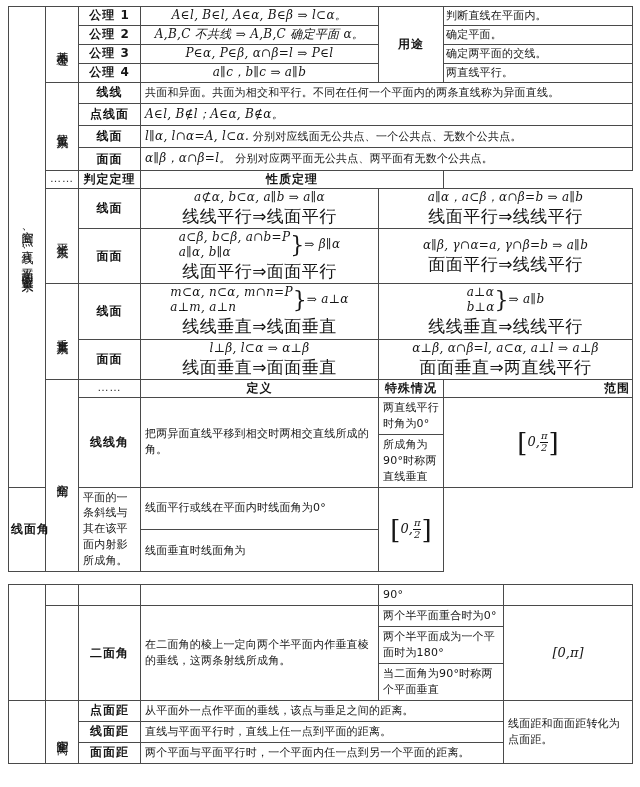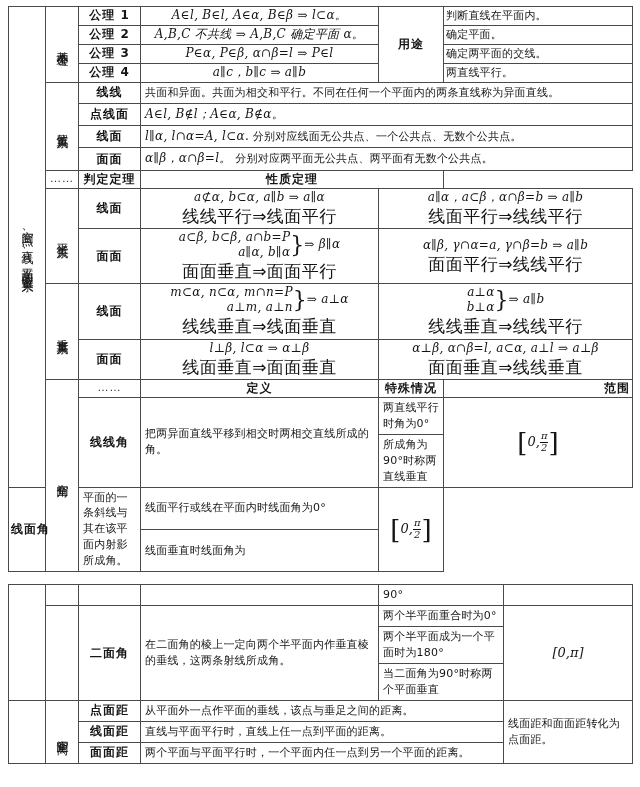--- a/index.html
+++ b/index.html
@@ -38,21 +38,21 @@
     font-family:"DejaVu Serif","Liberation Serif",serif;
     font-style:italic;
     font-size:12px;
     letter-spacing:.3px;
     white-space:nowrap;
   }
   .sub{font-size:17px;letter-spacing:.5px;display:block;margin-top:1px;}
   .txt{font-size:11px;line-height:1.45;text-align:left;padding:2px 4px;letter-spacing:.2px;}
   .txtc{font-size:11px;line-height:1.45;text-align:left;letter-spacing:.2px;}
   .dots{font-size:11px;letter-spacing:1px;color:#333;}
-  .stack{display:inline-block;text-align:right;vertical-align:middle;}
+  .stack{display:inline-block;text-align:left;vertical-align:middle;}
   .stack>div{white-space:nowrap;}
   .bigbr{font-size:22px;font-family:"DejaVu Serif",serif;font-style:normal;vertical-align:middle;}
   .frac{display:inline-block;vertical-align:middle;text-align:center;font-size:10px;line-height:1.05;}
   .frac .n{display:block;border-bottom:1px solid #111;padding:0 1px;}
   .frac .d{display:block;padding:0 1px;}
   .intv{font-family:"DejaVu Serif","Liberation Serif",serif;font-style:italic;font-size:13px;}
   .brk{font-size:26px;font-style:normal;vertical-align:middle;line-height:0;}
 </style>
 </head>
 <body>
@@ -161,21 +161,21 @@
         </td>
       </tr>
 
       <tr>
         <td class="lbl">面面</td>
         <td>
           <span class="stack math">
             <div>a⊂β, b⊂β, a∩b=P</div>
             <div>a∥α, b∥α</div>
           </span><span class="bigbr">}</span><span class="math">⇒ β∥α</span>
-          <span class="sub">面面垂直⇒面面平行</span>
+          <span class="sub">线面平行⇒面面平行</span>
         </td>
         <td colspan="2">
           <span class="math">α∥β, γ∩α=a, γ∩β=b ⇒ a∥b</span>
           <span class="sub">面面平行⇒线线平行</span>
         </td>
       </tr>
 
       <tr>
         <td rowspan="2">
           <div class="vwrap">
@@ -200,21 +200,21 @@
       </tr>
 
       <tr>
         <td class="lbl">面面</td>
         <td>
           <span class="math">l⊥β, l⊂α ⇒ α⊥β</span>
           <span class="sub">线面垂直⇒面面垂直</span>
         </td>
         <td colspan="2">
           <span class="math">α⊥β, α∩β=l, a⊂α, a⊥l ⇒ a⊥β</span>
-          <span class="sub">面面垂直⇒线线垂直</span>
+          <span class="sub">面面垂直⇒两直线平行</span>
         </td>
       </tr>
 
       <tr>
         <td rowspan="5">
           <div class="vwrap">
               <span class="vert cat">空间角</span>
             </div>
         </td>
         <td class="dots">……</td>

